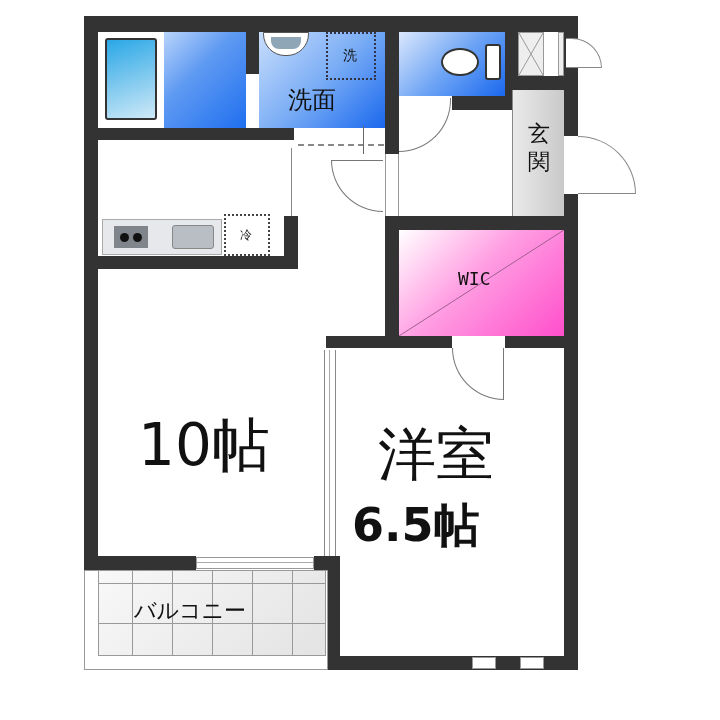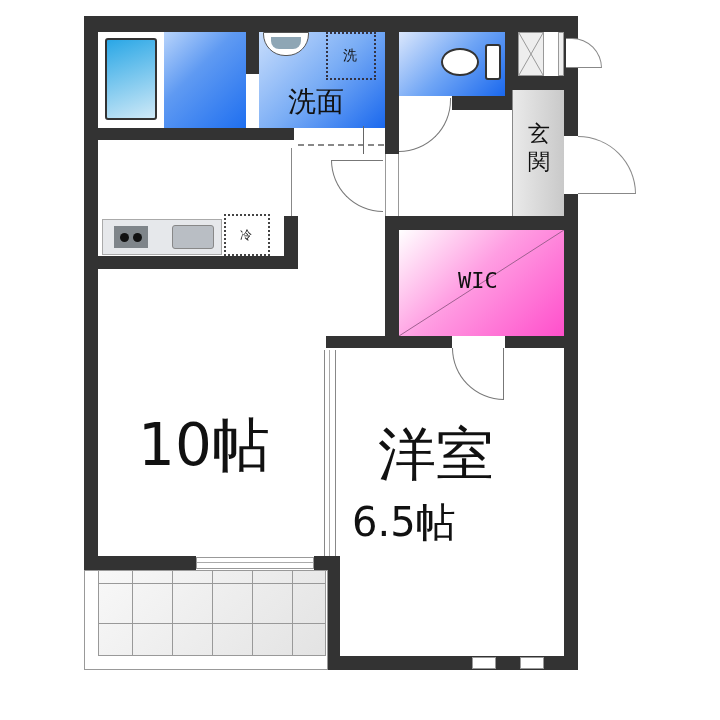--- a/index.html
+++ b/index.html
@@ -30,21 +30,21 @@
   <div class="abs wall" style="left:246px;top:32px;width:13px;height:42px;"></div>
   <div class="abs" style="left:247px;top:74px;width:11px;height:54px;background:#fff;"></div>
 
   <div class="abs wash" style="left:259px;top:32px;width:126px;height:96px;"></div>
   <div class="abs" style="left:263px;top:32px;width:46px;height:24px;background:#fff;border:1px solid #555;border-radius:0 0 22px 22px;">
     <div style="position:absolute;left:7px;top:4px;width:30px;height:12px;background:#8ea6b5;border-radius:0 0 8px 8px;"></div>
   </div>
   <div class="abs" style="left:326px;top:32px;width:50px;height:48px;border:2px dotted #334;">
     <span class="lbl" style="left:15px;top:14px;font-size:14px;">洗</span>
   </div>
-  <span class="lbl" style="left:288px;top:88px;font-size:28px;text-align:right;">洗面</span>
+  <span class="lbl" style="left:288px;top:88px;font-size:24px;text-align:right;">洗面</span>
 
   <div class="abs wall" style="left:98px;top:128px;width:196px;height:12px;"></div>
   <div class="abs" style="left:298px;top:144px;width:86px;height:3px;border-top:2px dashed #888;"></div>
   <div class="abs" style="left:363px;top:126px;width:1px;height:28px;background:#666;"></div>
 
   <div class="abs wall" style="left:385px;top:32px;width:14px;height:122px;"></div>
 
   <div class="abs toilet" style="left:399px;top:32px;width:106px;height:64px;"></div>
   <div class="abs" style="left:441px;top:48px;width:38px;height:28px;background:#fff;border:2px solid #333;border-radius:50%;"></div>
   <div class="abs" style="left:485px;top:44px;width:16px;height:36px;background:#fff;border:2px solid #333;border-radius:3px;"></div>
@@ -84,40 +84,41 @@
     <span class="lbl" style="left:14px;top:13px;font-size:12px;">冷</span>
   </div>
 
   <div class="abs wall" style="left:385px;top:216px;width:180px;height:14px;"></div>
   <div class="abs wall" style="left:385px;top:216px;width:14px;height:130px;"></div>
   <div class="abs wic" style="left:399px;top:230px;width:165px;height:106px;">
     <svg width="165" height="106" style="position:absolute;left:0;top:0">
         <line x1="0" y1="106" x2="165" y2="0" stroke="#a06090" stroke-width="1"></line>
       </svg>
   </div>
-  <span class="lbl" style="left:458px;top:270px;font-size:22px;font-family:'DejaVu Sans Mono',monospace;">WIC</span>
+  <span class="lbl" style="left:458px;top:270px;font-size:18px;font-family:'DejaVu Sans Mono',monospace;">WIC</span>
   <div class="abs wall" style="left:326px;top:336px;width:126px;height:12px;"></div>
   <div class="abs wall" style="left:505px;top:336px;width:60px;height:12px;"></div>
   <div class="abs" style="left:452px;top:348px;width:52px;height:52px;border-left:1px solid #777;border-bottom:1px solid #777;border-right:1px solid #777;border-radius:0 0 0 52px;"></div>
 
   <span class="lbl" style="left:138px;top:416px;font-size:58px;">10帖</span>
 
   <div class="abs" style="left:324px;top:350px;width:12px;height:210px;border-left:1px solid #888;border-right:1px solid #888;background:#fff;">
     <div style="position:absolute;left:4px;top:0;width:1px;height:210px;background:#aaa;"></div>
   </div>
   <div class="abs wall" style="left:326px;top:556px;width:14px;height:114px;"></div>
 
   <span class="lbl" style="left:378px;top:426px;font-size:58px;font-family:Liberation Serif, serif;">洋室</span>
-  <span class="lbl" style="left:352px;top:502px;font-size:40px;">6.5帖</span>
+  <span class="lbl" style="left:352px;top:502px;font-size:46px;font-weight:bold;">6.5帖</span>
   <div class="abs" style="left:472px;top:657px;width:24px;height:12px;background:#fff;border:1px solid #999;"></div>
   <div class="abs" style="left:520px;top:657px;width:24px;height:12px;background:#fff;border:1px solid #999;"></div>
 
   <div class="abs wall" style="left:84px;top:556px;width:112px;height:14px;"></div>
   <div class="abs" style="left:196px;top:557px;width:118px;height:12px;background:#fff;border:1px solid #999;">
     <div style="position:absolute;left:0;top:4px;width:116px;height:1px;background:#aaa;"></div>
   </div>
   <div class="abs wall" style="left:314px;top:556px;width:26px;height:14px;"></div>
 
   <div class="abs" style="left:84px;top:570px;width:244px;height:100px;border:1px solid #999;background:#fff;"></div>
   <div class="abs tile" style="left:98px;top:570px;width:228px;height:86px;border:1px solid #999;
        background-image:linear-gradient(#999 1px,transparent 1px),linear-gradient(90deg,#999 1px,transparent 1px),linear-gradient(135deg,#f8f8f8,#e3e3e3);
        background-size:100% 40px,40px 100%,100% 100%;background-position:0 12px,33px 0,0 0;"></div>
+  <span class="lbl" style="left:134px;top:600px;font-size:22px;">バルコニー</span>
 </div>
 
 </body></html>

